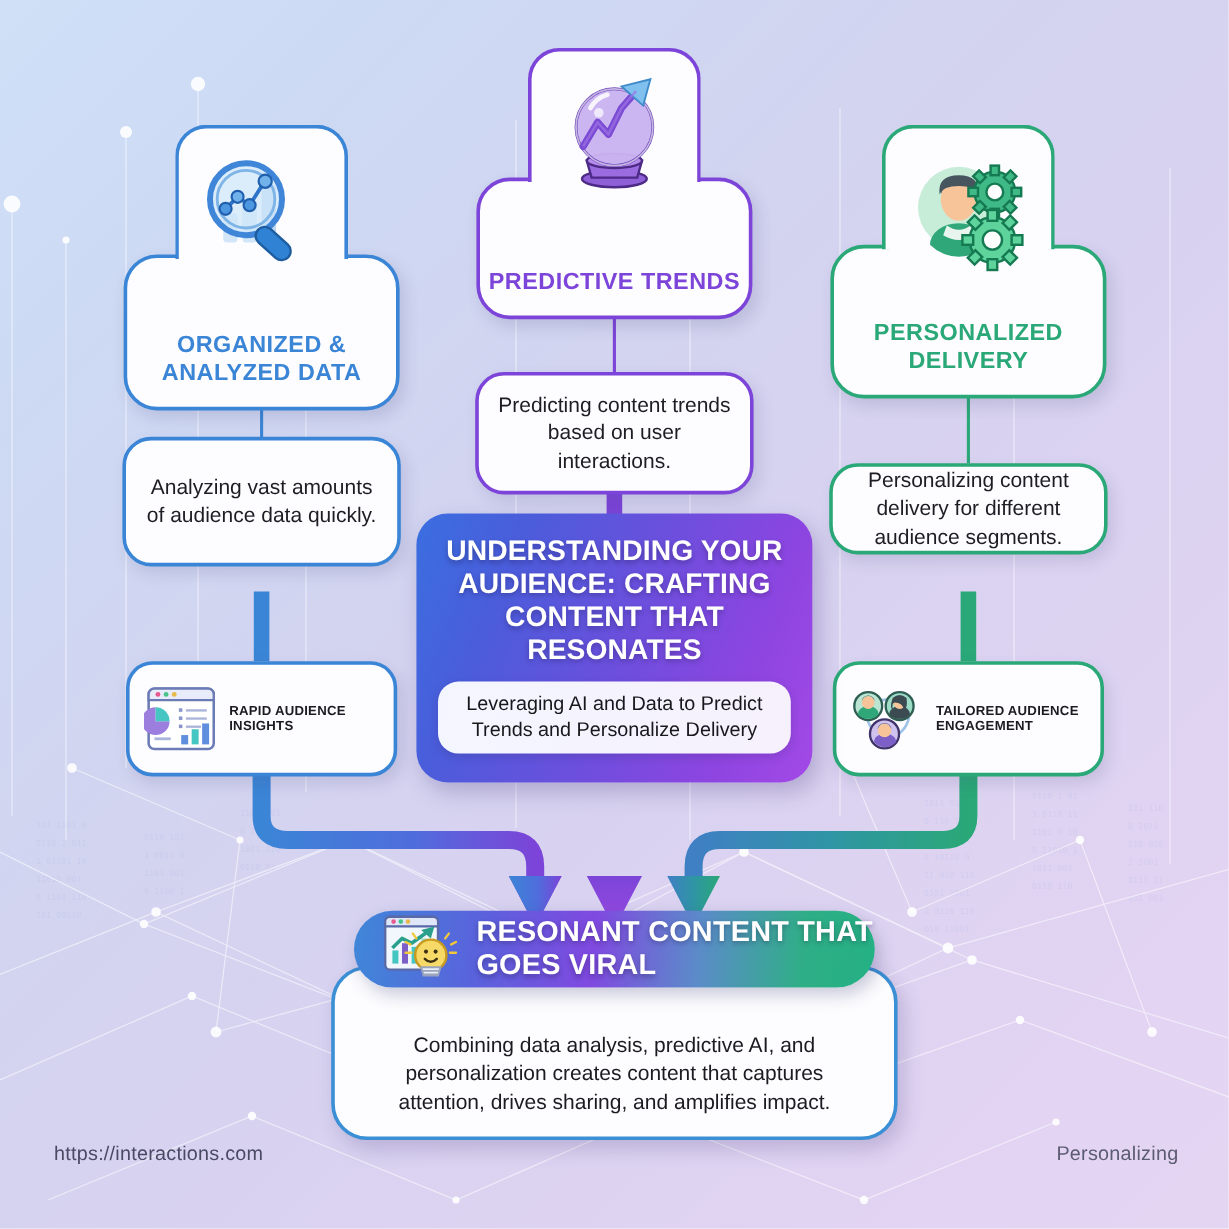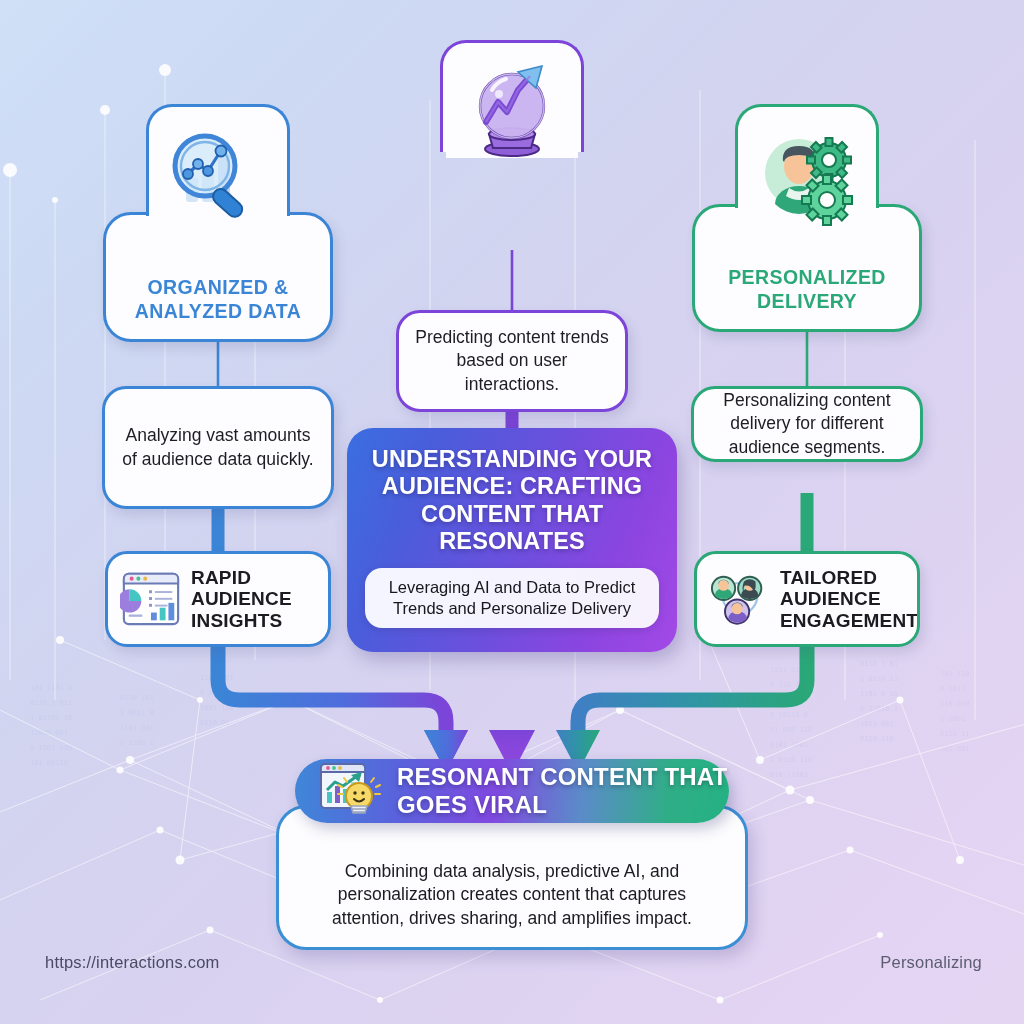--- a/index.html
+++ b/index.html
@@ -115,21 +115,21 @@
     border: 3.5px solid var(--c);
     border-radius: 22px;
     box-shadow: 4px 6px 12px rgba(70,70,120,.15);
     display: flex; align-items: center;
     padding: 0 12px;
     gap: 9px;
     overflow: hidden;
   }
   .chip-icon { flex: 0 0 62px; height: 62px; }
   .chip-title {
-    font-size: 19px;
+    font-size: 11px;
     font-weight: bold;
     line-height: 1.12;
     letter-spacing: .2px;
     color: #1b1b20;
     text-transform: uppercase;
   }
 
   
   #hero {
     position: absolute;
@@ -378,21 +378,21 @@
       <circle cx="40" cy="46" r="5" fill="#72b2ea" stroke="#205fae" stroke-width="1.8"></circle>
       <circle cx="50" cy="53" r="5" fill="#4d97e0" stroke="#205fae" stroke-width="1.8"></circle>
       <circle cx="63" cy="33" r="5.5" fill="#72b2ea" stroke="#205fae" stroke-width="1.8"></circle>
       <rect x="62" y="68" width="34" height="15" rx="7.5" transform="rotate(42 62 68)" fill="#2f82d4" stroke="#1d5c9f" stroke-width="2"></rect>
     </svg>
     <div class="body">
       <div class="card-title">ORGANIZED &amp; ANALYZED DATA</div>
     </div>
   </div>
 
-  <div class="note" style="--c:#3b85d6; left:102px; top:386px; height:123px;">
+  <div class="note" style="--c:#3b85d6; left:102px; top:364px; height:108px;">
     <div class="note-text">Analyzing vast amounts of audience data quickly.</div>
   </div>
 
   <div class="chip" style="--c:#3b85d6; left:105px; top:551px;">
     <svg class="chip-icon" viewBox="0 0 64 64">
       <rect x="4" y="6" width="56" height="52" rx="5" fill="#ffffff" stroke="#6b7bb5" stroke-width="2.2"></rect>
       <path d="M4 11 a5 5 0 0 1 5 -5 h46 a5 5 0 0 1 5 5 v5 H4z" fill="#e8ecfa" stroke="#6b7bb5" stroke-width="2"></path>
       <circle cx="12" cy="11" r="2.1" fill="#e8598f"></circle>
       <circle cx="19" cy="11" r="2.1" fill="#46c48a"></circle>
       <circle cx="26" cy="11" r="2.1" fill="#e8b84a"></circle>
@@ -419,20 +419,23 @@
       <path d="M37 80 h46 l-4 14 h-38z" fill="#9b6ce0" stroke="#4c2a86" stroke-width="2"></path>
       <ellipse cx="60" cy="80" rx="23" ry="6" fill="#b58ceb" stroke="#4c2a86" stroke-width="2"></ellipse>
       <circle cx="60" cy="52" r="32" fill="#cbb4f2" stroke="#6a42b6" stroke-width="2.4" opacity=".96"></circle>
       <circle cx="60" cy="52" r="32" fill="none" stroke="#ffffff" stroke-width="1.4" opacity=".6"></circle>
       <path d="M40 36 a24 24 0 0 1 14 -11" fill="none" stroke="#ffffff" stroke-width="4" stroke-linecap="round" opacity=".85"></path>
       <circle cx="47" cy="40" r="4" fill="#ffffff" opacity=".7"></circle>
       <polyline points="34,68 46,48 55,58 66,36 80,20" fill="none" stroke="#7b4bd4" stroke-width="6" stroke-linejoin="round" stroke-linecap="round"></polyline>
       <polygon points="90,12 66,18 84,34" fill="#7fc0ef" stroke="#3f8bc9" stroke-width="1.6"></polygon>
       <polyline points="34,68 46,48 55,58 66,36 78,22" fill="none" stroke="#9e74e4" stroke-width="2.2" stroke-linejoin="round" opacity=".7"></polyline>
     </svg>
+    <div class="body" style="height:118px;">
+      <div class="card-title">PREDICTIVE TRENDS</div>
+    </div>
   </div>
 
   <div class="note" style="--c:#7c44d8; left:396px; top:310px; height:102px;">
     <div class="note-text">Predicting content trends based on user interactions.</div>
   </div>
 
   <div class="pillar" style="--c:#2aa877; left:692px; top:104px;">
     <div class="tab" style="height:104px;"></div>
     <svg class="pillar-icon" viewBox="0 0 120 120">
       <circle cx="52" cy="55" r="34" fill="#b9e8cf" opacity=".8"></circle>

